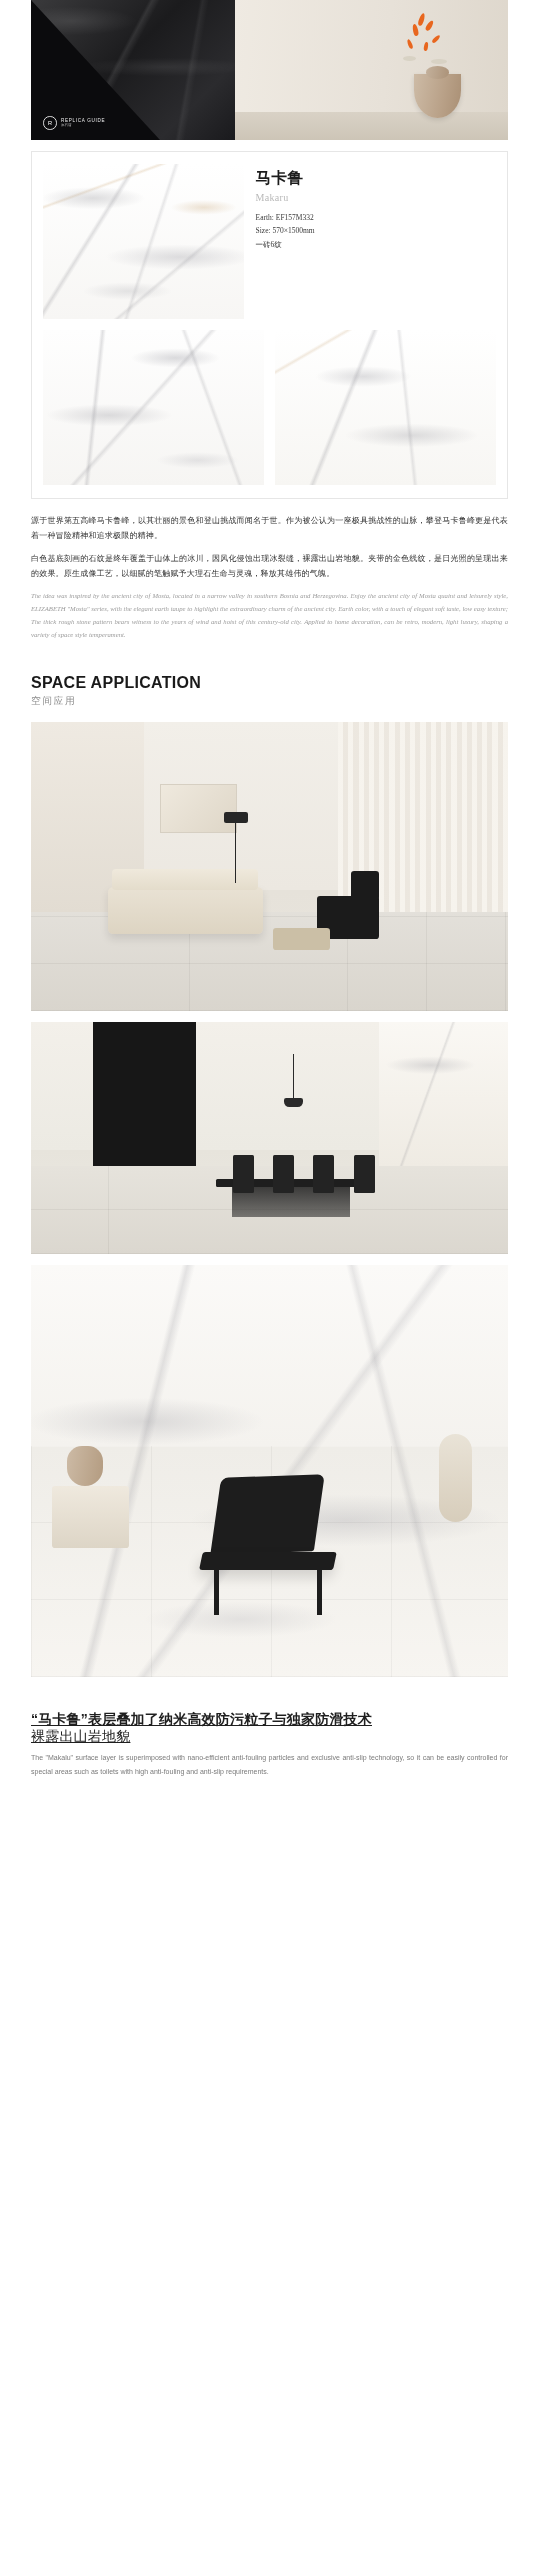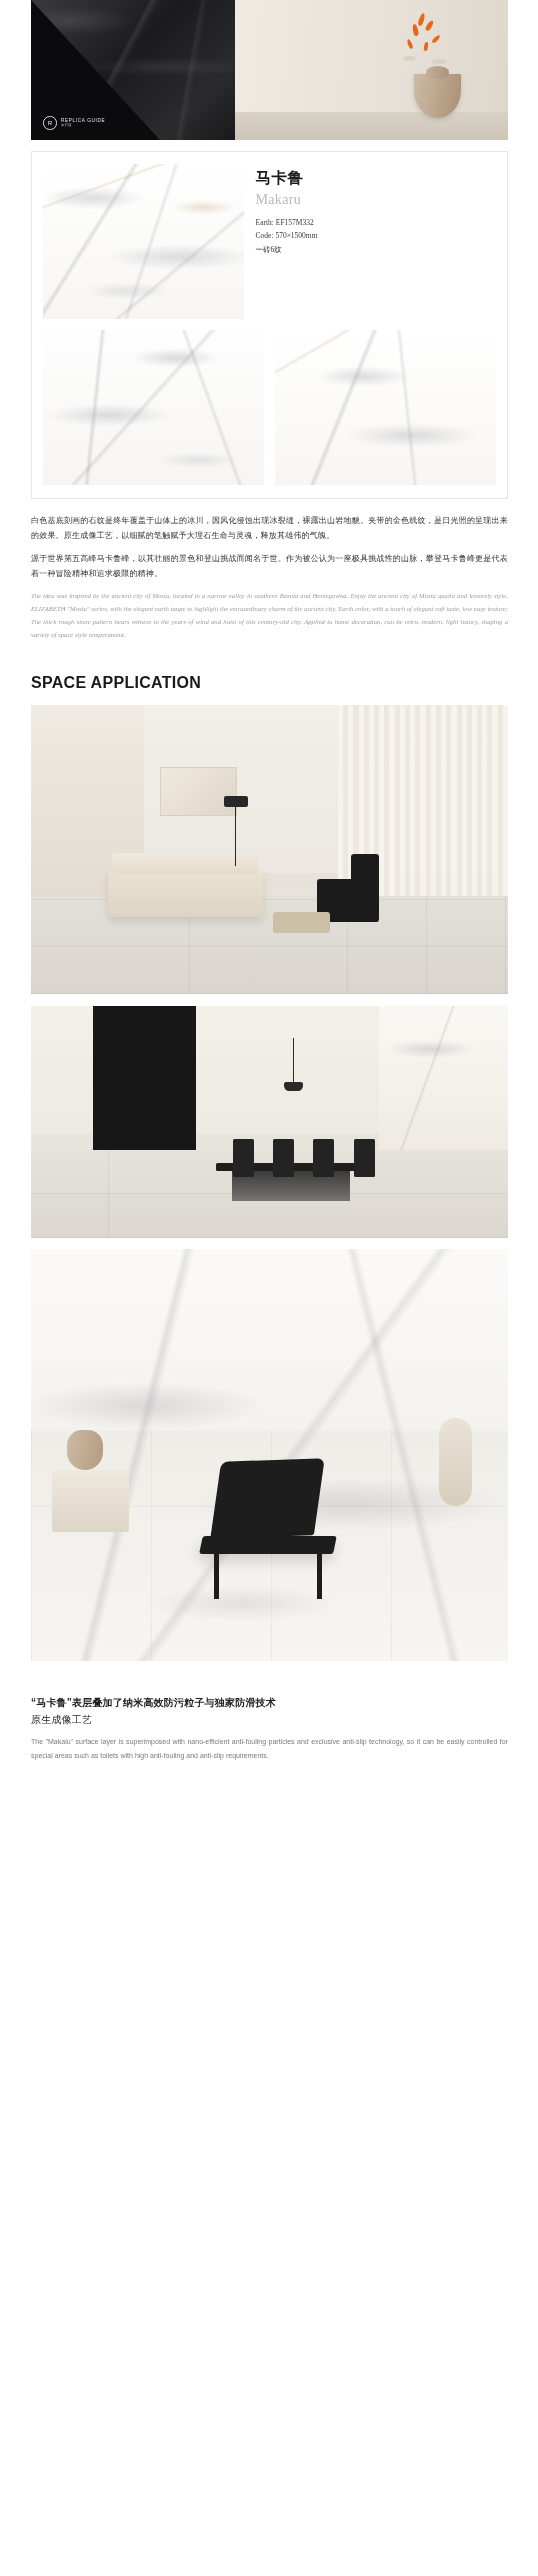--- a/index.html
+++ b/index.html
@@ -213,21 +213,21 @@
     font-family: Liberation Serif, serif;
   }
   .prod-name {
     font-size: 15.5px;
     font-weight: bold;
     color: #1c1c1c;
     letter-spacing: 0.5px;
   }
   .prod-name-en {
     margin-top: 3.1px;
-    font-size: 14px;
+    font-size: 10px;
     color: #b9b9b9;
     letter-spacing: 0.3px;
   }
   .prod-meta {
     margin-top: 8.2px;
     font-size: 7.5px;
     color: #3a3a3a;
     line-height: 13.4px;
   }
 
@@ -519,25 +519,26 @@
     background: linear-gradient(180deg, #e9e3d7, #d7cdbb);
   }
 
   
   .footer-text {
     margin: 34px 31px 0 31px;
     width: 477px;
     padding-bottom: 36px;
   }
   .footer-text p.cn {
-    font-size: 10px;
+    font-size: 14px;
     line-height: 16.5px;
     color: #1f1f1f;
     font-weight: bold;
     letter-spacing: 0.2px;
+    text-decoration: underline;
   }
   .footer-text p.cn.light { font-weight: normal; }
   .footer-text p.en {
     margin-top: 7.2px;
     font-size: 7px;
     line-height: 13.4px;
     color: #7a7a7a;
     text-align: justify;
   }
 </style>
@@ -582,45 +583,46 @@
       </div>
       <div class="card-info">
         <div class="prod-name">马卡鲁</div>
         <div class="prod-name-en">Makaru</div>
         <div class="prod-meta">
           <div>
             <span>Earth:</span>
             <span>EF157M332</span>
           </div>
           <div>
-            <span>Code:</span>
+            <span>Size:</span>
             <span>570×1500mm</span>
           </div>
           <div>一砖6纹</div>
         </div>
       </div>
     </div>
     <div class="card-bottom">
       <div class="tile-sq">
         <div class="marble v2"></div>
       </div>
       <div class="tile-sq">
         <div class="marble v3"></div>
       </div>
     </div>
   </div>
 
   <div class="desc">
+    <p class="cn">源于世界第五高峰马卡鲁峰，以其壮丽的景色和登山挑战而闻名于世。作为被公认为一座极具挑战性的山脉，攀登马卡鲁峰更是代表着一种冒险精神和追求极限的精神。</p>
     <p class="cn">白色基底刻画的石纹是终年覆盖于山体上的冰川，因风化侵蚀出现冰裂缝，裸露出山岩地貌。夹带的金色线纹，是日光照的呈现出来的效果。原生成像工艺，以细腻的笔触赋予大理石生命与灵魂，释放其雄伟的气魄。</p>
-    <p class="cn">源于世界第五高峰马卡鲁峰，以其壮丽的景色和登山挑战而闻名于世。作为被公认为一座极具挑战性的山脉，攀登马卡鲁峰更是代表着一种冒险精神和追求极限的精神。</p>
     <p class="en">The idea was inspired by the ancient city of Mosta, located in a narrow valley in southern Bosnia and Herzegovina. Enjoy the ancient city of Mosta quaint and leisurely style, ELIZABETH "Mosta" series, with the elegant earth taupe to highlight the extraordinary charm of the ancient city. Earth color, with a touch of elegant soft taste, low easy texture; The thick rough stone pattern bears witness to the years of wind and hoist of this century-old city. Applied to home decoration, can be retro, modern, light luxury, shaping a variety of space style temperament.</p>
   </div>
 
   <div class="section-title">
     <div class="en">SPACE APPLICATION</div>
+    <div class="cn">空间应用</div>
   </div>
 
   <div class="space-shots">
 
     <div class="shot s1">
       <div class="bg"></div>
       <div class="wallpanel"></div>
       <div class="curtain"></div>
       <div class="art"></div>
       <div class="floor"></div>
@@ -658,18 +660,18 @@
       <div class="chair-back"></div>
       <div class="chair"></div>
       <div class="leg" style="left:183px;"></div>
       <div class="leg" style="left:286px;"></div>
     </div>
 
   </div>
 
   <div class="footer-text">
     <p class="cn">“马卡鲁”表层叠加了纳米高效防污粒子与独家防滑技术</p>
-    <p class="cn light">原生成像工艺</p>
+    <p class="cn light">裸露出山岩地貌</p>
     <p class="en">The "Makalu" surface layer is superimposed with nano-efficient anti-fouling particles and exclusive anti-slip technology, so it can be easily controlled for special areas such as toilets with high anti-fouling and anti-slip requirements.</p>
   </div>
 
 </div>
 
 
 </body></html>

